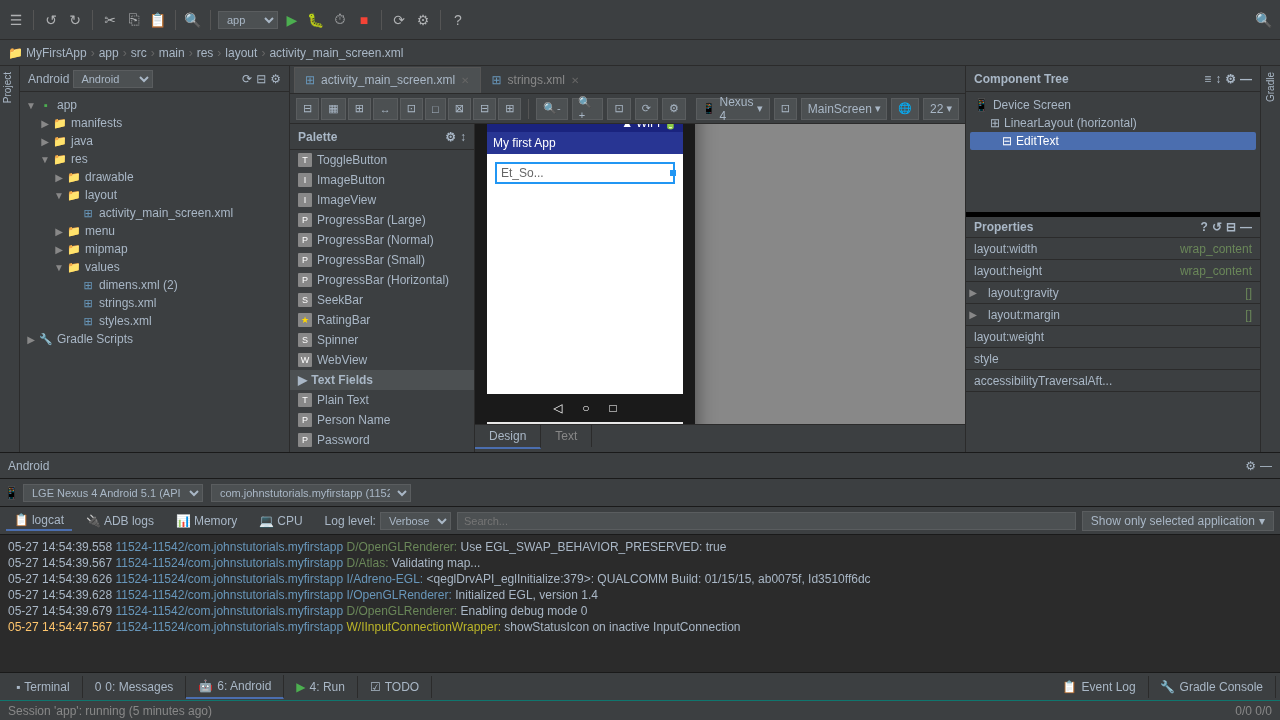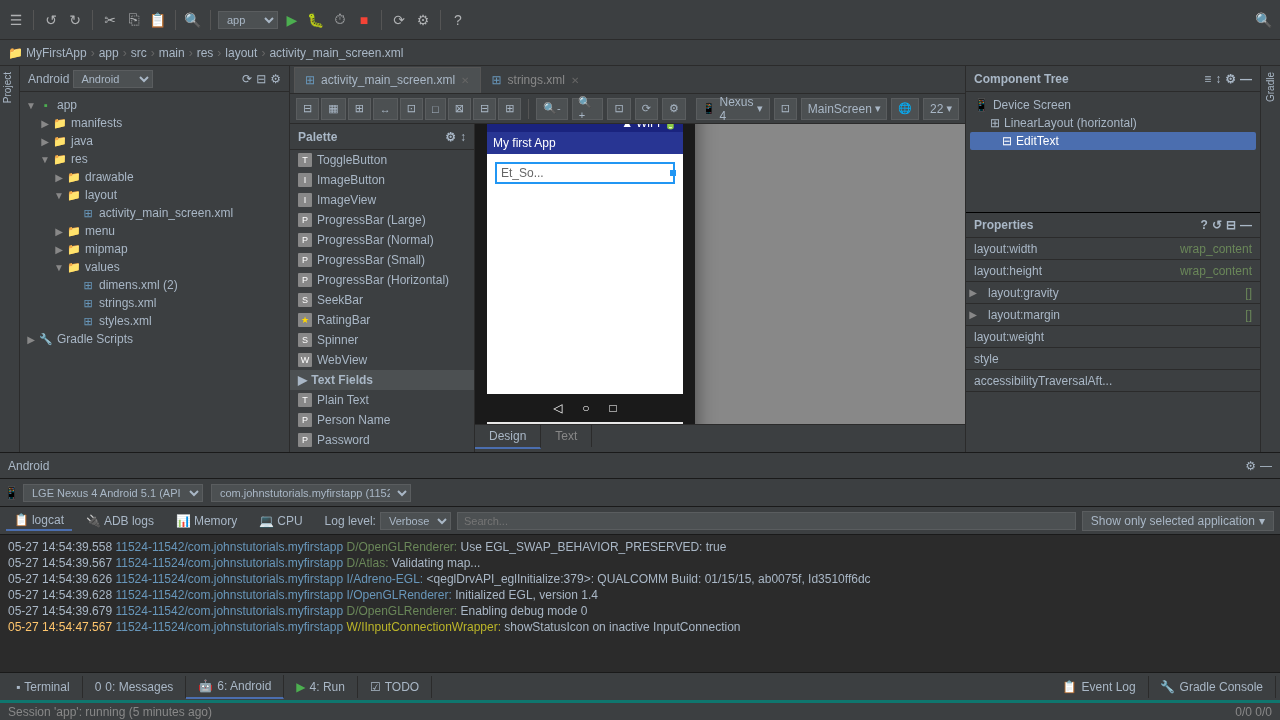--- a/index.html
+++ b/index.html
@@ -272,21 +272,21 @@
       padding: 0 8px;
       font-size: 11px;
       font-weight: bold;
     }
     .component-tree-area { height: 120px; overflow-y: auto; padding: 4px; }
     .comp-item { display: flex; align-items: center; gap: 4px; padding: 2px 4px; font-size: 11px; cursor: pointer; }
     .comp-item.selected { background: #4b6eaf; color: #fff; border-radius: 2px; }
     .properties-header {
       height: 26px;
       background: #3c3f41;
-      border-top: 1px solid #000000;
+      border-top: 5px solid #000000;
       border-bottom: 1px solid #2b2b2b;
       display: flex;
       align-items: center;
       justify-content: space-between;
       padding: 0 8px;
       font-size: 11px;
       font-weight: bold;
     }
     .properties-list { flex: 1; overflow-y: auto; }
     .prop-row {
@@ -401,21 +401,21 @@
       display: flex;
       align-items: center;
       gap: 4px;
       border-right: 1px solid #2b2b2b;
     }
     .bottom-tab.active { border-bottom: 2px solid #4b6eaf; }
     .right-tabs { margin-left: auto; display: flex; }
     .status-bar-bottom {
       height: 20px;
       background: #3c3f41;
-      border-top: 3px solid #0f766e;
+      border-top: 1px solid #0f766e;
       display: flex;
       align-items: center;
       padding: 0 8px;
       font-size: 11px;
       color: #888;
     }
 
     
     .vert-label {
       writing-mode: vertical-rl;

